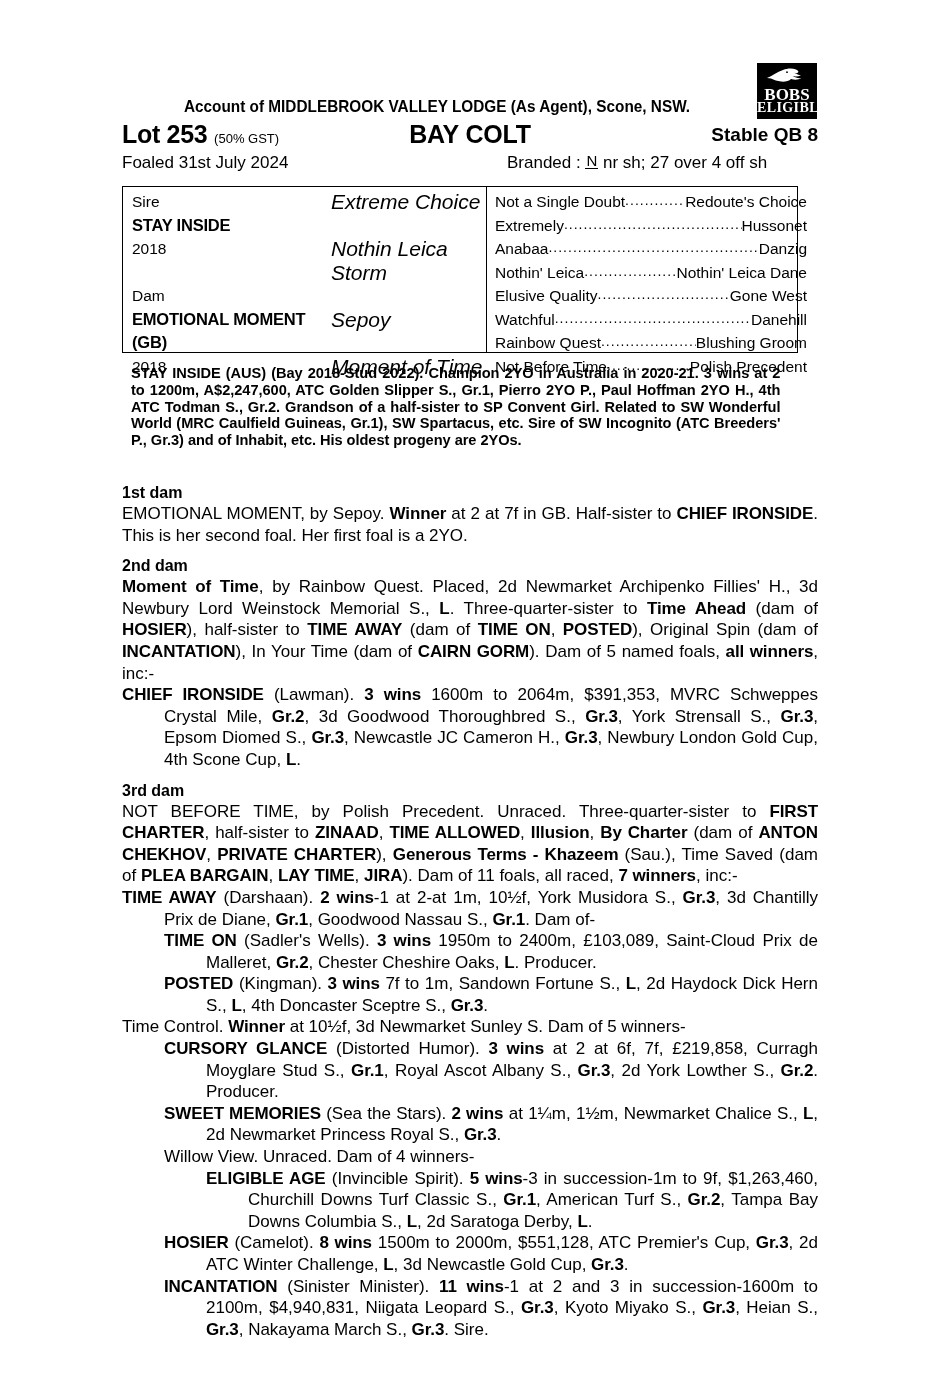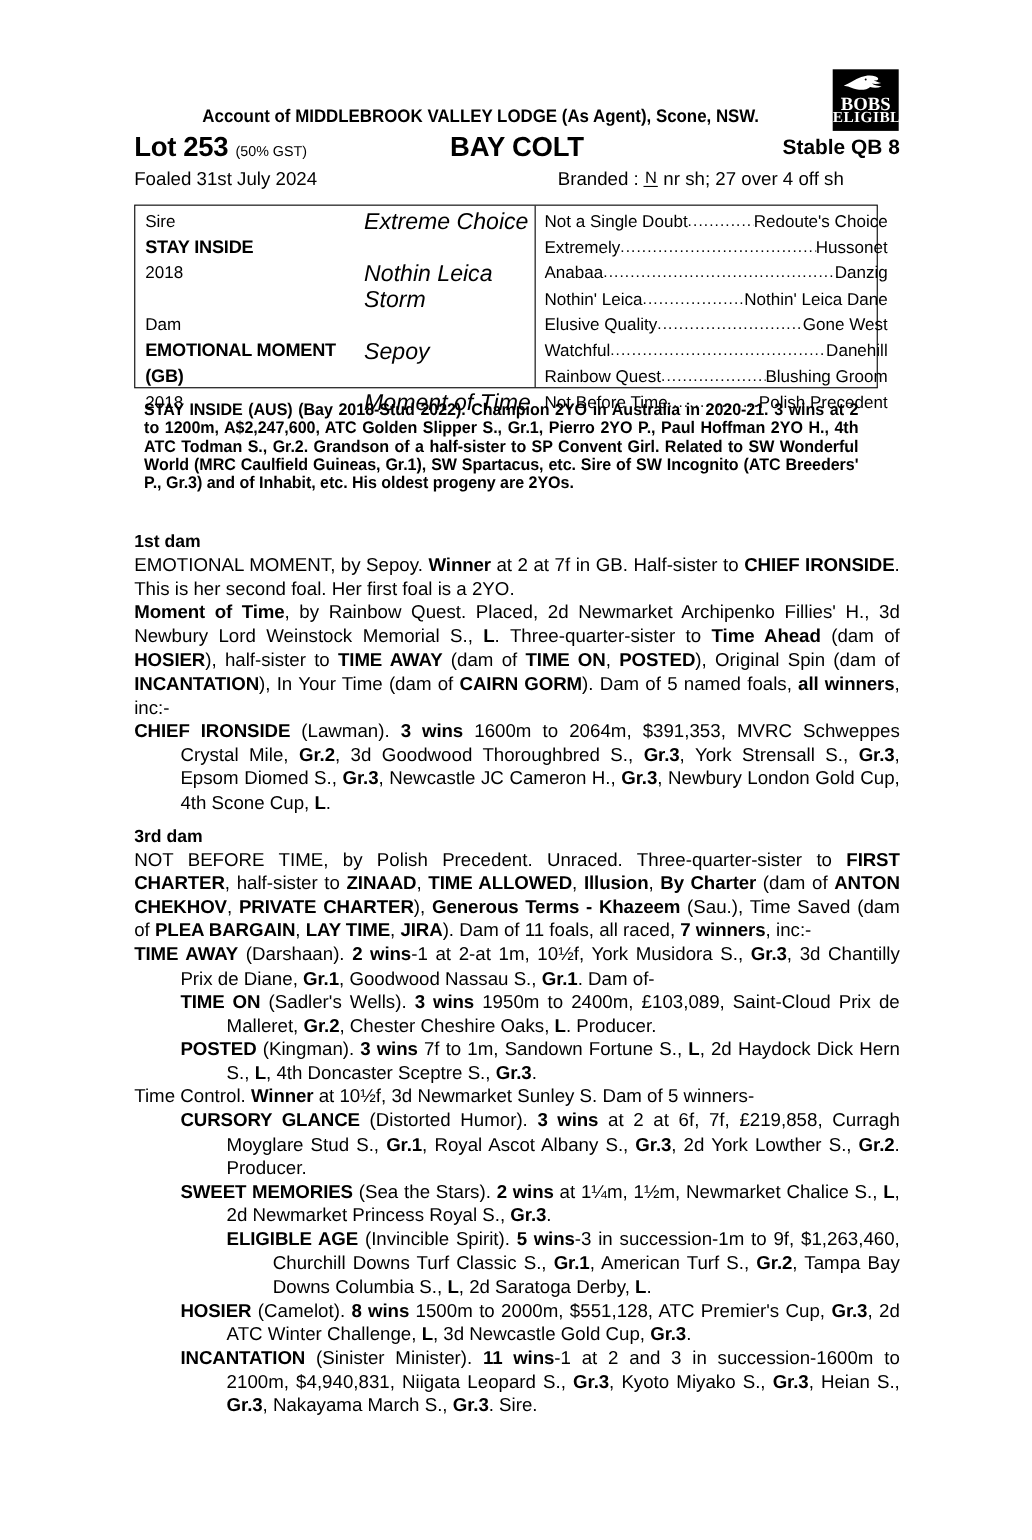--- a/index.html
+++ b/index.html
@@ -350,33 +350,35 @@
 
   <div class="sire-blurb" id="sire-blurb">STAY INSIDE (AUS) (Bay 2018-Stud 2022). Champion 2YO in Australia in 2020-21. 3 wins at 2 to 1200m, A$2,247,600, ATC Golden Slipper S., Gr.1, Pierro 2YO P., Paul Hoffman 2YO H., 4th ATC Todman S., Gr.2. Grandson of a half-sister to SP Convent Girl. Related to SW Wonderful World (MRC Caulfield Guineas, Gr.1), SW Spartacus, etc. Sire of SW Incognito (ATC Breeders' P., Gr.3) and of Inhabit, etc. His oldest progeny are 2YOs.</div>
 
   <div class="prose">
 
     <div class="dam-head first">1st dam</div>
     <div id="dam1">
         <p class="e lv0">EMOTIONAL MOMENT, by Sepoy. <b>Winner</b> at 2 at 7f in GB. Half-sister to <b>CHIEF IRONSIDE</b>. This is her second foal. Her first foal is a 2YO.</p>
       </div>
 
+    <div class="dam-head">2nd dam</div>
     <div id="dam2">
         <p class="e lv0"><b>Moment of Time</b>, by Rainbow Quest. Placed, 2d Newmarket Archipenko Fillies' H., 3d Newbury Lord Weinstock Memorial S., <b>L</b>. Three-quarter-sister to <b>Time Ahead</b> (dam of <b>HOSIER</b>), half-sister to <b>TIME AWAY</b> (dam of <b>TIME ON</b>, <b>POSTED</b>), Original Spin (dam of <b>INCANTATION</b>), In Your Time (dam of <b>CAIRN GORM</b>). Dam of 5 named foals, <b>all winners</b>, inc:-</p>
         <p class="e lv1"><b>CHIEF IRONSIDE</b> (Lawman). <b>3 wins</b> 1600m to 2064m, $391,353, MVRC Schweppes Crystal Mile, <b>Gr.2</b>, 3d Goodwood Thoroughbred S., <b>Gr.3</b>, York Strensall S., <b>Gr.3</b>, Epsom Diomed S., <b>Gr.3</b>, Newcastle JC Cameron H., <b>Gr.3</b>, Newbury London Gold Cup, 4th Scone Cup, <b>L</b>.</p>
       </div>
 
     <div class="dam-head">3rd dam</div>
     <div id="dam3">
         <p class="e lv0">NOT BEFORE TIME, by Polish Precedent. Unraced. Three-quarter-sister to <b>FIRST CHARTER</b>, half-sister to <b>ZINAAD</b>, <b>TIME ALLOWED</b>, <b>Illusion</b>, <b>By Charter</b> (dam of <b>ANTON CHEKHOV</b>, <b>PRIVATE CHARTER</b>), <b>Generous Terms - Khazeem</b> (Sau.), Time Saved (dam of <b>PLEA BARGAIN</b>, <b>LAY TIME</b>, <b>JIRA</b>). Dam of 11 foals, all raced, <b>7 winners</b>, inc:-</p>
         <p class="e lv1"><b>TIME AWAY</b> (Darshaan). <b>2 wins</b>-1 at 2-at 1m, 10½f, York Musidora S., <b>Gr.3</b>, 3d Chantilly Prix de Diane, <b>Gr.1</b>, Goodwood Nassau S., <b>Gr.1</b>. Dam of-</p>
         <p class="e lv2"><b>TIME ON</b> (Sadler's Wells). <b>3 wins</b> 1950m to 2400m, £103,089, Saint-Cloud Prix de Malleret, <b>Gr.2</b>, Chester Cheshire Oaks, <b>L</b>. Producer.</p>
         <p class="e lv2"><b>POSTED</b> (Kingman). <b>3 wins</b> 7f to 1m, Sandown Fortune S., <b>L</b>, 2d Haydock Dick Hern S., <b>L</b>, 4th Doncaster Sceptre S., <b>Gr.3</b>.</p>
         <p class="e lv1">Time Control. <b>Winner</b> at 10½f, 3d Newmarket Sunley S. Dam of 5 winners-</p>
         <p class="e lv2"><b>CURSORY GLANCE</b> (Distorted Humor). <b>3 wins</b> at 2 at 6f, 7f, £219,858, Curragh Moyglare Stud S., <b>Gr.1</b>, Royal Ascot Albany S., <b>Gr.3</b>, 2d York Lowther S., <b>Gr.2</b>. Producer.</p>
         <p class="e lv2"><b>SWEET MEMORIES</b> (Sea the Stars). <b>2 wins</b> at 1¼m, 1½m, Newmarket Chalice S., <b>L</b>, 2d Newmarket Princess Royal S., <b>Gr.3</b>.</p>
+        <p class="e lv2">Willow View. Unraced. Dam of 4 winners-</p>
         <p class="e lv3"><b>ELIGIBLE AGE</b> (Invincible Spirit). <b>5 wins</b>-3 in succession-1m to 9f, $1,263,460, Churchill Downs Turf Classic S., <b>Gr.1</b>, American Turf S., <b>Gr.2</b>, Tampa Bay Downs Columbia S., <b>L</b>, 2d Saratoga Derby, <b>L</b>.</p>
         <p class="e lv2"><b>HOSIER</b> (Camelot). <b>8 wins</b> 1500m to 2000m, $551,128, ATC Premier's Cup, <b>Gr.3</b>, 2d ATC Winter Challenge, <b>L</b>, 3d Newcastle Gold Cup, <b>Gr.3</b>.</p>
         <p class="e lv2"><b>INCANTATION</b> (Sinister Minister). <b>11 wins</b>-1 at 2 and 3 in succession-1600m to 2100m, $4,940,831, Niigata Leopard S., <b>Gr.3</b>, Kyoto Miyako S., <b>Gr.3</b>, Heian S., <b>Gr.3</b>, Nakayama March S., <b>Gr.3</b>. Sire.</p>
       </div>
 
   </div>
 </div>
 
 </body></html>

